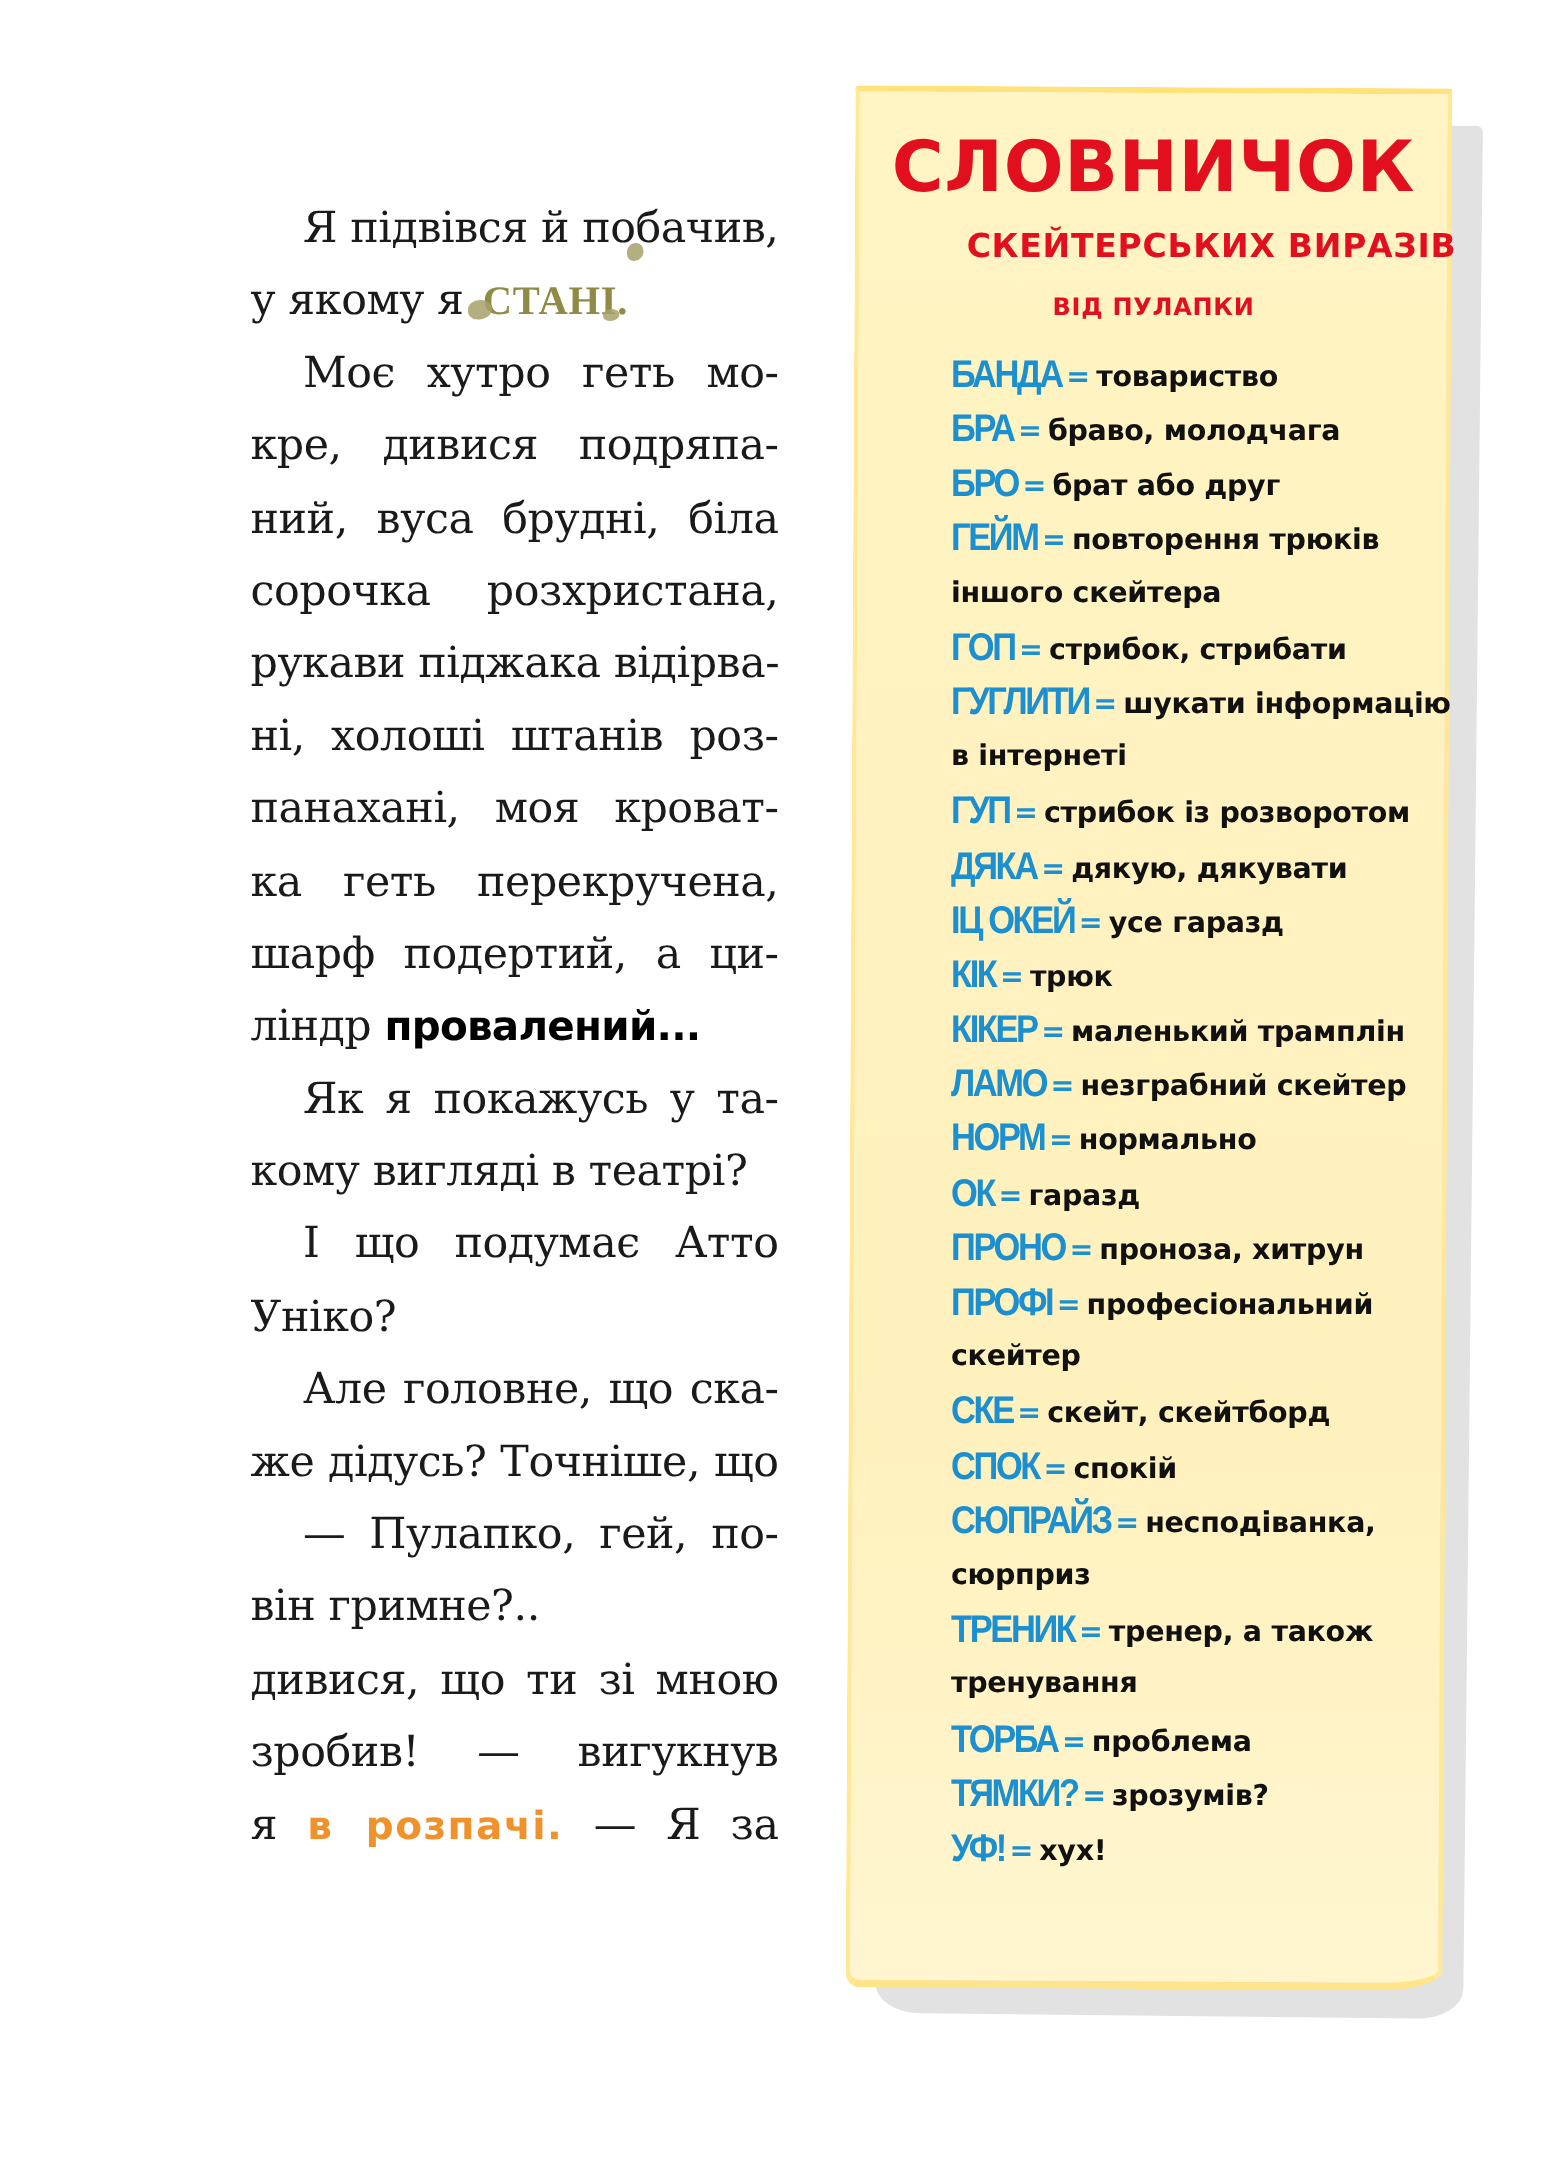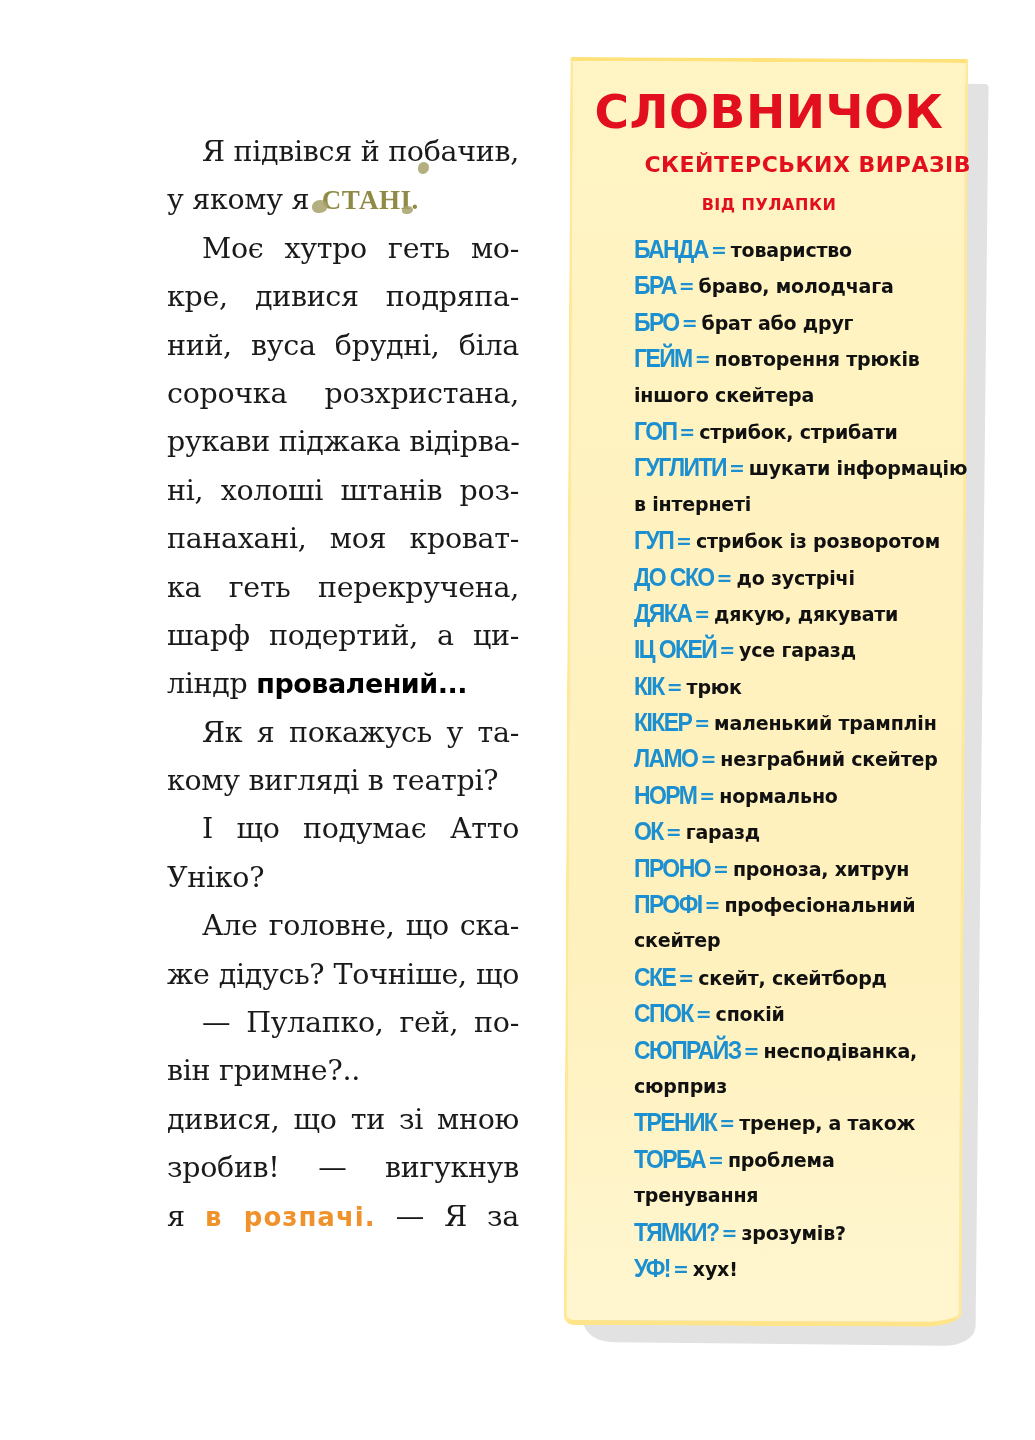--- a/index.html
+++ b/index.html
@@ -171,33 +171,32 @@
 <div class="gloss-list" id="gloss-list">
     <div class="gloss-row"><span class="gloss-term">БАНДА</span><span class="gloss-eq">=</span><span class="gloss-def">товариство</span></div>
     <div class="gloss-row"><span class="gloss-term">БРА</span><span class="gloss-eq">=</span><span class="gloss-def">браво, молодчага</span></div>
     <div class="gloss-row"><span class="gloss-term">БРО</span><span class="gloss-eq">=</span><span class="gloss-def">брат або друг</span></div>
     <div class="gloss-row"><span class="gloss-term">ГЕЙМ</span><span class="gloss-eq">=</span><span class="gloss-def">повторення трюків</span></div>
     <div class="gloss-row gloss-def">іншого скейтера</div>
     <div class="gloss-row"><span class="gloss-term">ГОП</span><span class="gloss-eq">=</span><span class="gloss-def">стрибок, стрибати</span></div>
     <div class="gloss-row"><span class="gloss-term">ГУГЛИТИ</span><span class="gloss-eq">=</span><span class="gloss-def">шукати інформацію</span></div>
     <div class="gloss-row gloss-def">в інтернеті</div>
     <div class="gloss-row"><span class="gloss-term">ГУП</span><span class="gloss-eq">=</span><span class="gloss-def">стрибок із розворотом</span></div>
-    <div class="gloss-row"><span class="gloss-term">ДО СКО</span><span class="gloss-eq">=</span><span class="gloss-def">до зустрічі</span></div>
     <div class="gloss-row"><span class="gloss-term">ДЯКА</span><span class="gloss-eq">=</span><span class="gloss-def">дякую, дякувати</span></div>
     <div class="gloss-row"><span class="gloss-term">ІЦ ОКЕЙ</span><span class="gloss-eq">=</span><span class="gloss-def">усе гаразд</span></div>
     <div class="gloss-row"><span class="gloss-term">КІК</span><span class="gloss-eq">=</span><span class="gloss-def">трюк</span></div>
     <div class="gloss-row"><span class="gloss-term">КІКЕР</span><span class="gloss-eq">=</span><span class="gloss-def">маленький трамплін</span></div>
     <div class="gloss-row"><span class="gloss-term">ЛАМО</span><span class="gloss-eq">=</span><span class="gloss-def">незграбний скейтер</span></div>
     <div class="gloss-row"><span class="gloss-term">НОРМ</span><span class="gloss-eq">=</span><span class="gloss-def">нормально</span></div>
     <div class="gloss-row"><span class="gloss-term">ОК</span><span class="gloss-eq">=</span><span class="gloss-def">гаразд</span></div>
     <div class="gloss-row"><span class="gloss-term">ПРОНО</span><span class="gloss-eq">=</span><span class="gloss-def">проноза, хитрун</span></div>
     <div class="gloss-row"><span class="gloss-term">ПРОФІ</span><span class="gloss-eq">=</span><span class="gloss-def">професіональний</span></div>
     <div class="gloss-row gloss-def">скейтер</div>
     <div class="gloss-row"><span class="gloss-term">СКЕ</span><span class="gloss-eq">=</span><span class="gloss-def">скейт, скейтборд</span></div>
     <div class="gloss-row"><span class="gloss-term">СПОК</span><span class="gloss-eq">=</span><span class="gloss-def">спокій</span></div>
     <div class="gloss-row"><span class="gloss-term">СЮПРАЙЗ</span><span class="gloss-eq">=</span><span class="gloss-def">несподіванка,</span></div>
     <div class="gloss-row gloss-def">сюрприз</div>
     <div class="gloss-row"><span class="gloss-term">ТРЕНИК</span><span class="gloss-eq">=</span><span class="gloss-def">тренер, а також</span></div>
+    <div class="gloss-row gloss-def">тренування</div>
     <div class="gloss-row"><span class="gloss-term">ТОРБА</span><span class="gloss-eq">=</span><span class="gloss-def">проблема</span></div>
-    <div class="gloss-row gloss-def">тренування</div>
     <div class="gloss-row"><span class="gloss-term">ТЯМКИ?</span><span class="gloss-eq">=</span><span class="gloss-def">зрозумів?</span></div>
     <div class="gloss-row"><span class="gloss-term">УФ!</span><span class="gloss-eq">=</span><span class="gloss-def">хух!</span></div>
   </div>
 
 </body></html>

